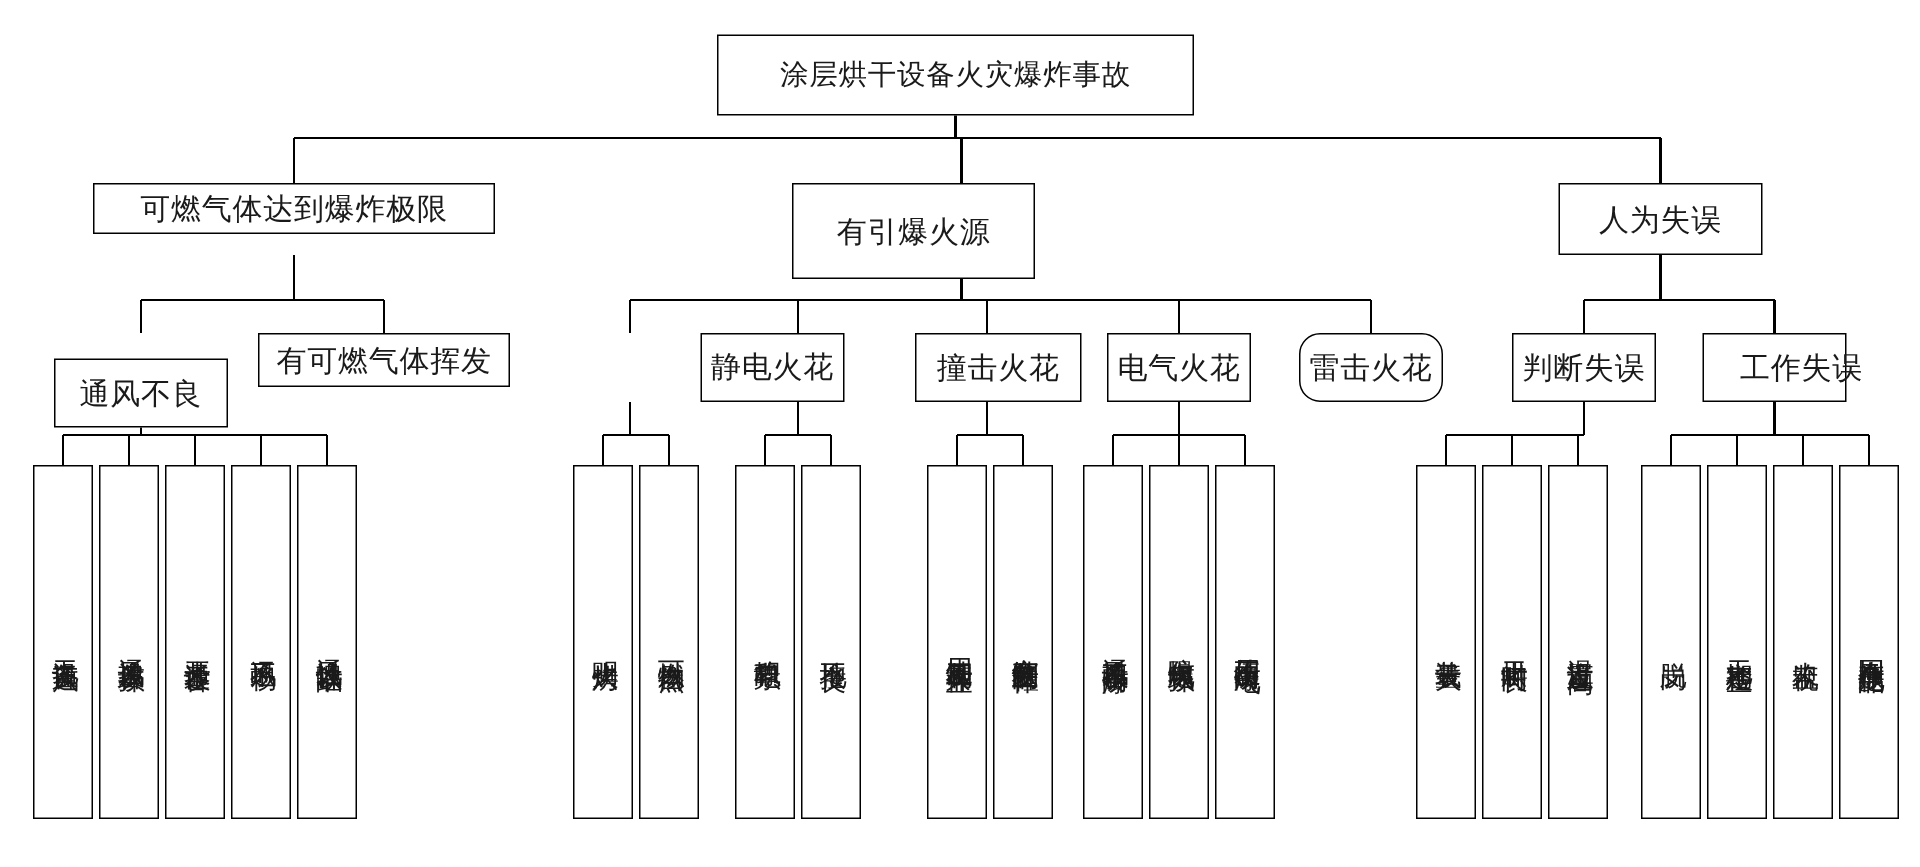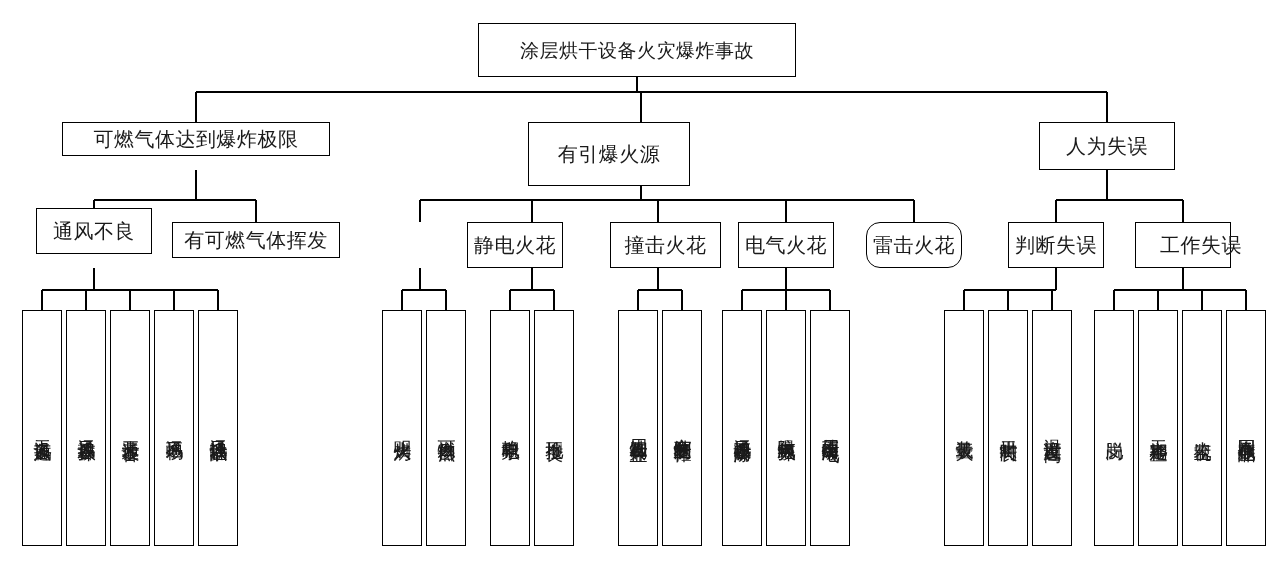--- a/index.html
+++ b/index.html
@@ -128,21 +128,21 @@
     </div>
     <div class="node horiz" style="left: 62px; top: 122px; width: 268px; height: 34px;">
       <span>可燃气体达到爆炸极限</span>
     </div>
     <div class="node horiz" style="left: 528px; top: 122px; width: 162px; height: 64px;">
       <span>有引爆火源</span>
     </div>
     <div class="node horiz" style="left: 1039px; top: 122px; width: 136px; height: 48px; justify-content: center;">
       <span>人为失误</span>
     </div>
-    <div class="node horiz" style="left: 36px; top: 208px; width: 116px; height: 46px;">
+    <div class="node horiz" style="left: 36px; top: 239px; width: 116px; height: 46px;">
       <span>通风不良</span>
     </div>
     <div class="node horiz" style="left: 172px; top: 222px; width: 168px; height: 36px;">
       <span>有可燃气体挥发</span>
     </div>
     <div class="node horiz" style="left: 467px; top: 222px; width: 96px; height: 46px; font-family: Liberation Serif, serif;">
       <span>静电火花</span>
     </div>
     <div class="node horiz" style="left: 610px; top: 222px; width: 111px; height: 46px;">
       <span>撞击火花</span>

